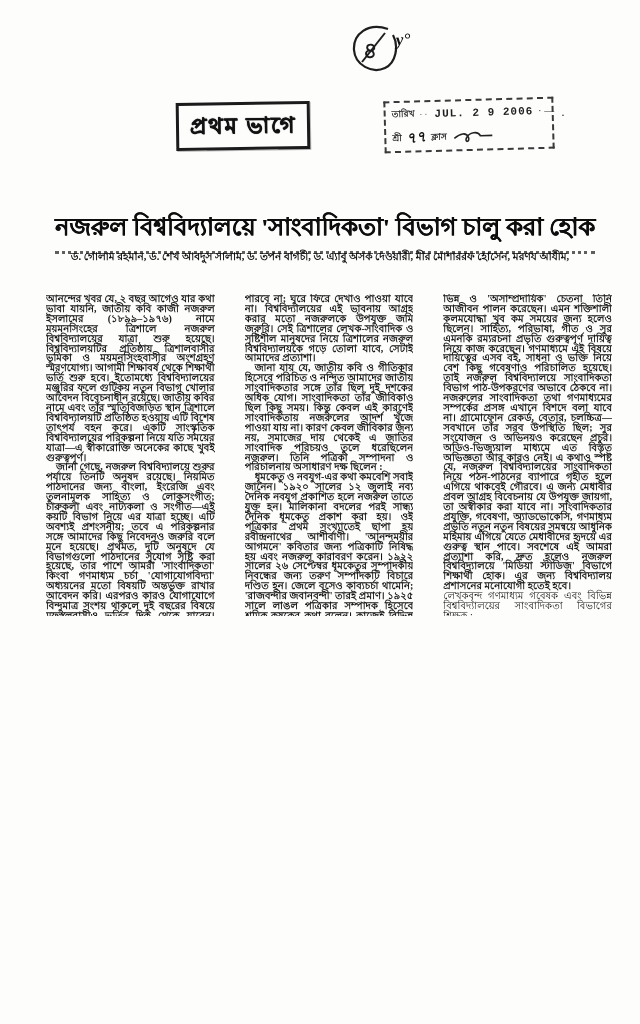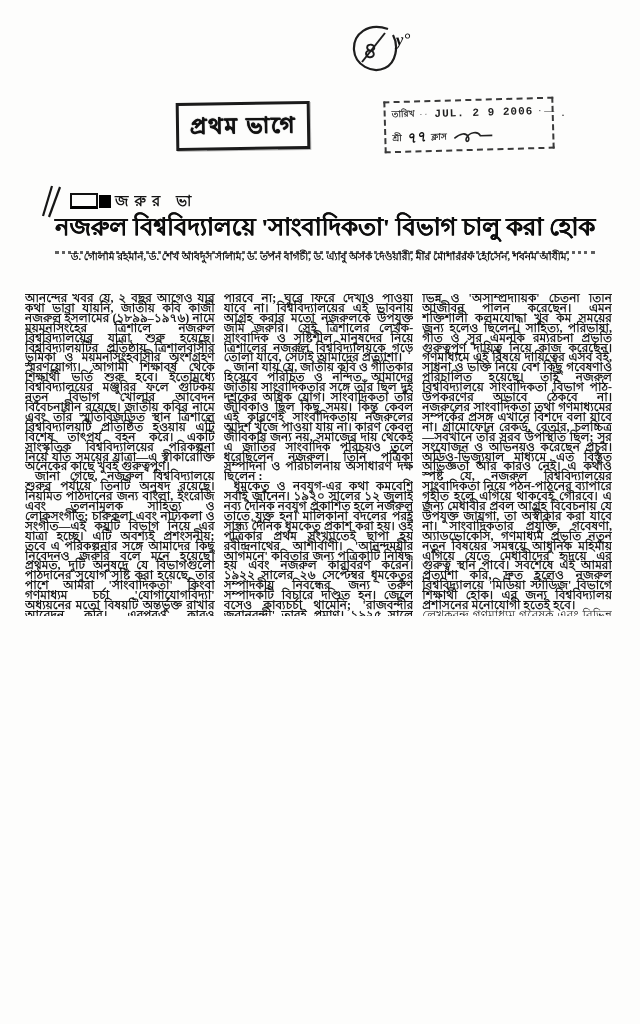--- a/index.html
+++ b/index.html
@@ -85,22 +85,22 @@
     position:absolute;left:22px;top:248px;width:596px;text-align:center;
     font-size:10.5px;font-weight:bold;line-height:17px;color:#101010;
   }
   
   .columns{
     position:absolute;left:25px;top:294px;width:587px;height:322px;
     display:flex;gap:9px;overflow:hidden;
   }
   .col{
     flex:1 1 0;height:322px;overflow:hidden;
-    font-size:12px;line-height:9.9px;text-align:justify;
-    font-weight:600;color:#171717;letter-spacing:0.05px;
+    font-size:10px;line-height:9.9px;text-align:justify;
+    font-weight:600;color:#171717;letter-spacing:0.05px;margin-left:21px;
   }
   .col p{margin:0;}
   .col p.indent{text-indent:10px;}
   .signature{
     margin-top:10px;font-weight:normal;color:#111;
   }
   svg{display:block;}
 </style>
 </head>
 <body>
@@ -131,36 +131,27 @@
       <span class="lbl">শ্রী</span>
       <span class="hand">৭৭</span>
       <span class="word">ক্লাস</span>
       <svg width="42" height="16" viewBox="0 0 42 16">
         <path d="M2,9 C8,4 14,3 16,8 C18,13 12,14 14,9 C17,3 26,2 28,7 L40,7" fill="none" stroke="#222" stroke-width="1.6"></path>
       </svg>
     </div>
   </div>
   <div class="stamp-period">·</div>
 
-  <div class="kicker">
-    <svg class="check" width="22" height="34" viewBox="0 0 22 34">
-      <path d="M3,32 L12,2" fill="none" stroke="#161616" stroke-width="2.2"></path>
-      <path d="M9,33 L20,3" fill="none" stroke="#161616" stroke-width="2.2"></path>
-    </svg>
-    <span class="box-outline"></span>
-    <span class="box-filled"></span>
-    <span class="ktxt">জরুর ভা</span>
-  </div>
 
   <div class="headline">
     <span class="htxt">নজরুল বিশ্ববিদ্যালয়ে 'সাংবাদিকতা' বিভাগ চালু করা হোক</span>
   </div>
 
   <div class="byline">
-    <div>ড. গোলাম রহমান, ড. শেখ আবদুস সালাম, ড. তপন বাগচী, ড. এ্যাবু অসক দেওয়ারী, মীর মোশাররফ হোসেন, শবনম আযীম,</div>
+    <div>ড. গোলাম রহমান, ড. শেখ আবদুস সালাম, ড. তপন বাগচী, ড. এ্যাবু অসক দেওয়ারী, মীর মোশাররফ হোসেন, মরণয আযীম,</div>
   </div>
 
   <div class="columns">
     <div class="col">
       <p>আনন্দের খবর যে, ২ বছর আগেও যার কথা ভাবা যায়নি, জাতীয় কবি কাজী নজরুল ইসলামের (১৮৯৯–১৯৭৬) নামে ময়মনসিংহের ত্রিশালে নজরুল বিশ্ববিদ্যালয়ের যাত্রা শুরু হয়েছে। বিশ্ববিদ্যালয়টির প্রতিষ্ঠায় ত্রিশালবাসীর ভূমিকা ও ময়মনসিংহবাসীর অংশগ্রহণ স্মরণযোগ্য। আগামী শিক্ষাবর্ষ থেকে শিক্ষার্থী ভর্তি শুরু হবে। ইতোমধ্যে বিশ্ববিদ্যালয়ের মঞ্জুরির ফলে গুটিকয় নতুন বিভাগ খোলার আবেদন বিবেচনাধীন রয়েছে। জাতীয় কবির নামে এবং তাঁর স্মৃতিবিজড়িত স্থান ত্রিশালে বিশ্ববিদ্যালয়টি প্রতিষ্ঠিত হওয়ায় এটি বিশেষ তাৎপর্য বহন করে। একটি সাংস্কৃতিক বিশ্ববিদ্যালয়ের পরিকল্পনা নিয়ে যতি সময়ের যাত্রা—এ স্বীকারোক্তি অনেকের কাছে খুবই গুরুত্বপূর্ণ।</p>
       <p class="indent">জানা গেছে, নজরুল বিশ্ববিদ্যালয়ে শুরুর পর্যায়ে তিনটি অনুষদ রয়েছে। নিয়মিত পাঠদানের জন্য বাংলা, ইংরেজি এবং তুলনামূলক সাহিত্য ও লোকসংগীত; চারুকলা এবং নাট্যকলা ও সংগীত—এই কয়টি বিভাগ নিয়ে এর যাত্রা হচ্ছে। এটি অবশ্যই প্রশংসনীয়; তবে এ পরিকল্পনার সঙ্গে আমাদের কিছু নিবেদনও জরুরি বলে মনে হয়েছে। প্রথমত, দুটি অনুষদে যে বিভাগগুলো পাঠদানের সুযোগ সৃষ্টি করা হয়েছে, তার পাশে আমরা 'সাংবাদিকতা' কিংবা গণমাধ্যম চর্চা 'যোগাযোগবিদ্যা' অধ্যয়নের মতো বিষয়টি অন্তর্ভুক্ত রাখার আবেদন করি। এরপরও কারও যোগাযোগে বিন্দুমাত্র সংশয় থাকলে দুই বছরের বিষয়ে মফস্বলবাসীও ভর্তির দিক থেকে যাবেন। এমনকি দৈনিক কাগজের সাময়িক দিক থেকেও এটি দরকারি। সবার মনে রাখা দরকার, পঞ্চাশের দশকেও ঢাকায় 'মিডিয়া স্টাডিজ' বিষয়ে পাঠ চালু ছিল না; আজ সময় বদলেছে, মফস্বলের দৈনিক ও পত্রিকার সাংবাদিক সমাজের গুণমানও বাড়ছে। ফলে একটি পৃথক সাংস্কৃতিক বিশ্ববিদ্যালয়েও এই সুযোগ দিতে হলে বাড়তি অনুশীলন প্রয়োজন বা তাতে আরও লেখা পড়তে হবে। বর্তমানে বিভিন্ন দেশে বাংলার প্রসারও দ্রুত বাড়ছে; গণমাধ্যম ও প্রযুক্তি চালু হলে প্রভূত উপকার পাবে প্রত্যন্ত বিশ্ববিদ্যালয়ের সাহিত্য-সংস্কৃতি চর্চার ক্ষেত্র।</p>
     </div>
     <div class="col">
       <p>পারবে না; ঘুরে ফিরে দেখাও পাওয়া যাবে না। বিশ্ববিদ্যালয়ের এই ভাবনায় আগ্রহ করার মতো নজরুলকে উপযুক্ত জমি জরুরি। সেই ত্রিশালের লেখক-সাংবাদিক ও সৃষ্টিশীল মানুষদের নিয়ে ত্রিশালের নজরুল বিশ্ববিদ্যালয়কে গড়ে তোলা যাবে, সেটাই আমাদের প্রত্যাশা।</p>
       <p class="indent">জানা যায় যে, জাতীয় কবি ও গীতিকার হিসেবে পরিচিত ও নন্দিত আমাদের জাতীয় সাংবাদিকতার সঙ্গে তাঁর ছিল দুই দশকের অধিক যোগ। সাংবাদিকতা তাঁর জীবিকাও ছিল কিছু সময়। কিন্তু কেবল এই কারণেই সাংবাদিকতায় নজরুলের আদর্শ খুঁজে পাওয়া যায় না। কারণ কেবল জীবিকার জন্য নয়, সমাজের দায় থেকেই এ জাতির সাংবাদিক পরিচয়ও তুলে ধরেছিলেন নজরুল। তিনি পত্রিকা সম্পাদনা ও পরিচালনায় অসাধারণ দক্ষ ছিলেন :</p>

